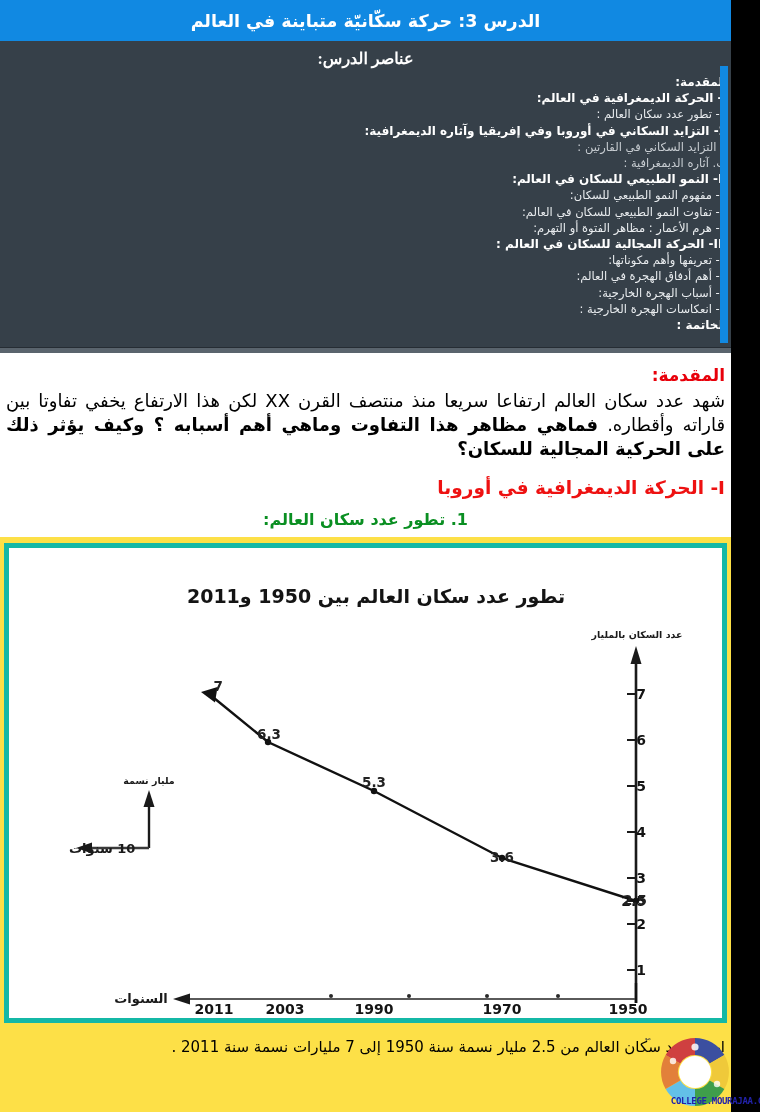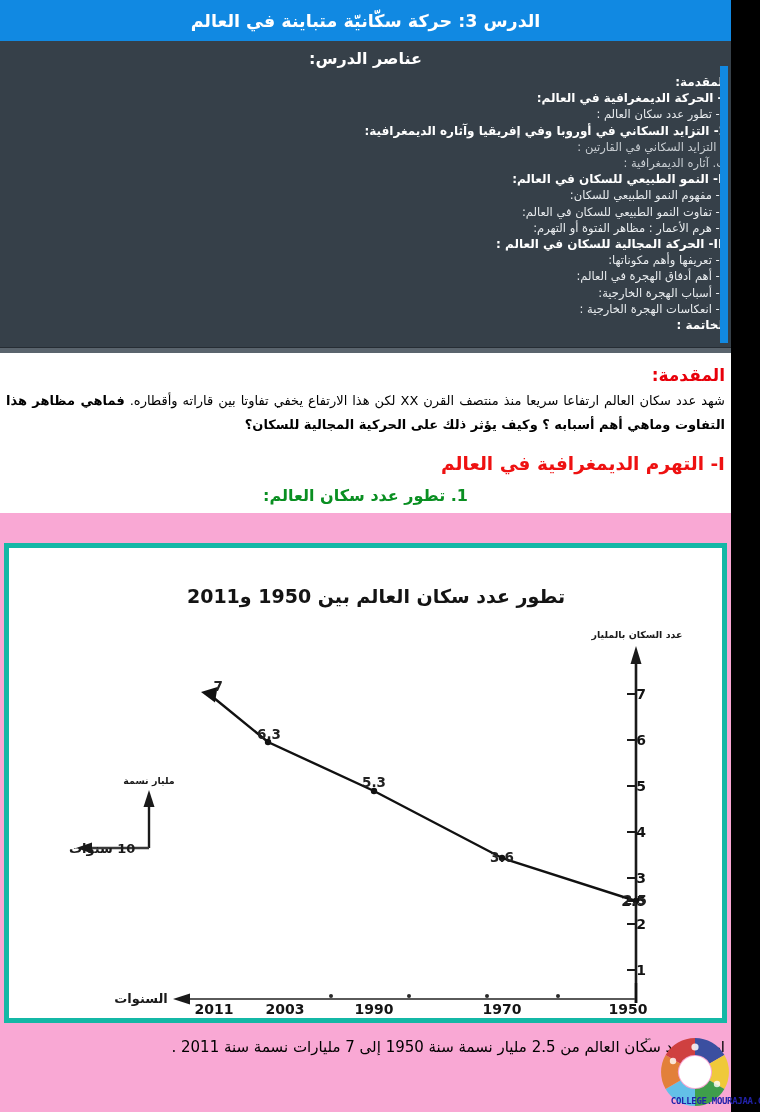--- a/index.html
+++ b/index.html
@@ -6,21 +6,21 @@
   html,body{margin:0;padding:0;}
   body{
     width:760px;height:1112px;
     background:#000000;
     font-family:"DejaVu Sans","Liberation Sans",sans-serif;
     overflow:hidden;
     position:relative;
   }
   .page{
     position:absolute;left:0;top:0;width:760px;height:1112px;
-    background:#f9a8d4;
+    background:#fde047;
   }
   
   .title-bar{
     position:absolute;left:0;top:0;width:731px;height:41px;
     background:#1189e2;
     display:flex;align-items:center;justify-content:center;
   }
   .title-bar .title{
     color:#ffffff;font-size:17.5px;font-weight:bold;
     letter-spacing:0px;white-space:nowrap;
@@ -32,20 +32,21 @@
   
   .outline-panel{
     position:absolute;left:0;top:41px;width:731px;height:312px;
     background:#364049;
     overflow:hidden;
   }
   .outline-heading{
     color:#ffffff;font-size:16px;font-weight:bold;
     text-align:center;margin:0;padding:8px 0 6px 0;
     direction:rtl;
+    font-family:Liberation Serif, serif;
   }
   .outline-list{
     margin:0;padding:0 4px 0 0;list-style:none;
     direction:rtl;text-align:right;
   }
   .outline-list li{
     color:#e9ecef;font-size:11.5px;line-height:16.2px;
     white-space:nowrap;padding:0;margin:0;
   }
   .outline-list li.b{font-weight:bold;color:#ffffff;font-size:12px;}
@@ -77,21 +78,21 @@
   }
   .h-red-big{
     color:#ee1111;font-size:18.5px;font-weight:bold;
     margin:16px 6px 6px 6px;direction:rtl;text-align:right;
   }
   .h-green{
     color:#0a8f22;font-size:16px;font-weight:bold;
     margin:12px 6px 8px 6px;direction:rtl;text-align:center;
   }
   .para{
-    color:#000000;font-size:13px;line-height:24px;
+    color:#000000;font-size:18px;line-height:24px;
     margin:0 6px;direction:rtl;text-align:justify;
   }
   .para b{font-weight:bold;}
   
   .figure{
     position:absolute;left:4px;top:543px;width:723px;height:480px;
     background:#ffffff;border:5px solid #14b8a6;
     box-sizing:border-box;overflow:hidden;
   }
   .figure svg{display:block;}
@@ -142,21 +143,21 @@
         <li class="b ">الخاتمة :</li>
       </ul>
     <div class="panel-scrollbar"></div>
   </div>
   <div class="panel-bottom-rule"></div>
   <div class="panel-right-gap"></div>
 
   <div class="content">
     <div class="h-red">المقدمة:</div>
     <p class="para"><span>شهد عدد سكان العالم ارتفاعا سريعا منذ منتصف القرن XX لكن هذا الارتفاع يخفي تفاوتا بين قاراته وأقطاره.</span> <b>فماهي مظاهر هذا التفاوت وماهي أهم أسبابه ؟ وكيف يؤثر ذلك على الحركية المجالية للسكان؟</b></p>
-    <div class="h-red-big">I- التهرم الديمغرافية في العالم</div>
+    <div class="h-red-big">I- الحركة الديمغرافية في أوروبا</div>
     <div class="h-green">1. تطور عدد سكان العالم:</div>
   </div>
   <div class="content-right-gap"></div>
 
   <div class="figure">
     <svg width="721" height="478" viewBox="0 0 721 478" xmlns="http://www.w3.org/2000/svg">
       <rect x="0" y="0" width="721" height="478" fill="#ffffff"></rect>
 
       <text id="chart-title" x="375" y="55" text-anchor="middle" font-family="'DejaVu Sans','Liberation Sans',sans-serif" font-size="19" font-weight="bold" fill="#141414" direction="rtl">تطور عدد سكان العالم بين 1950 و2011</text>
 

